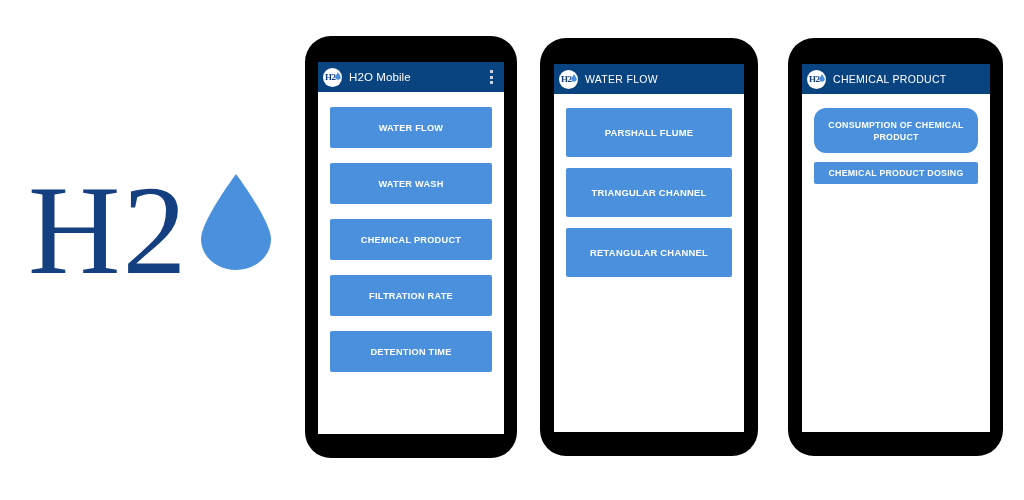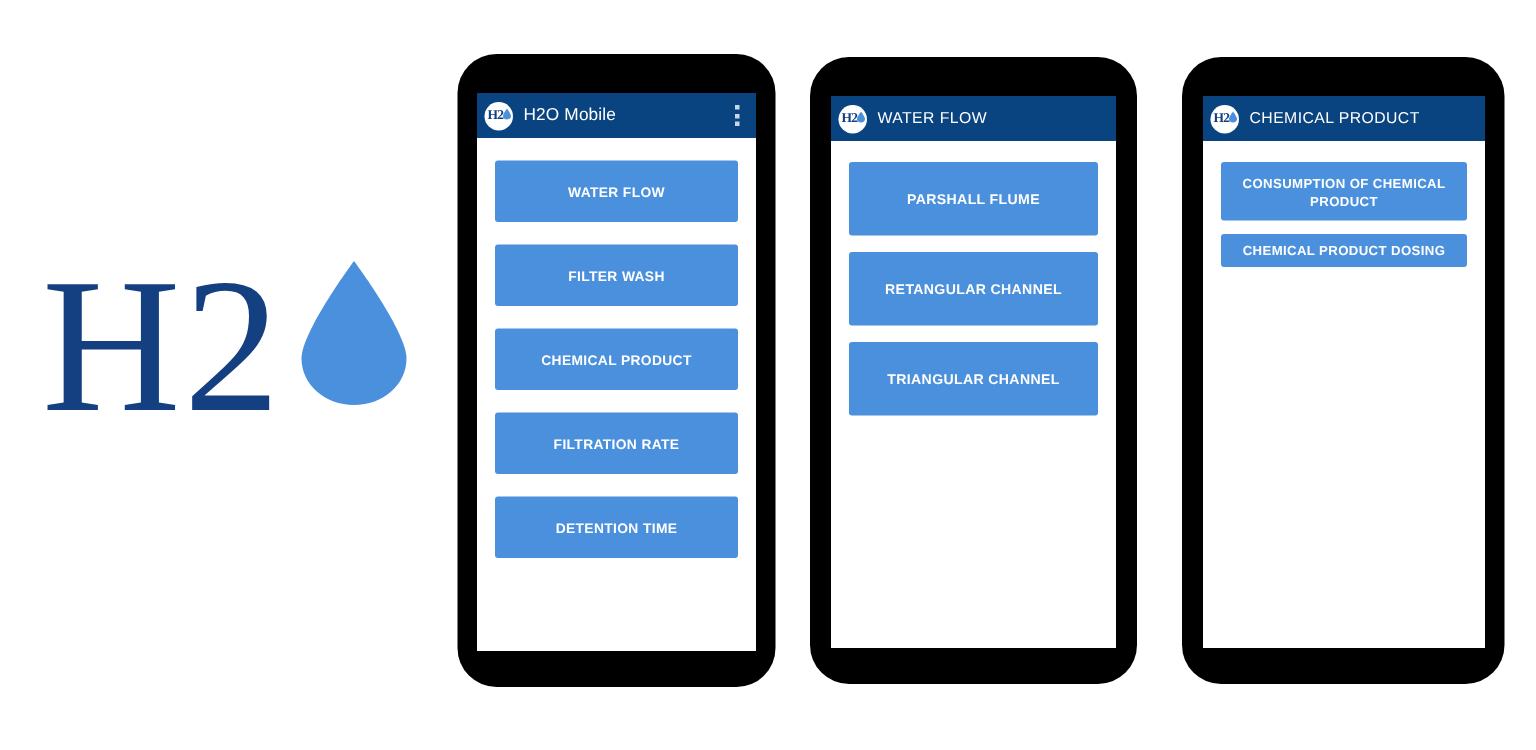--- a/index.html
+++ b/index.html
@@ -161,21 +161,21 @@
     line-height: 12px;
     text-align: center;
     cursor: pointer;
     display: block;
     box-sizing: border-box;
     padding: 4px 4px;
   }
   #phone-1 .menu-btn { height: 41px; margin-bottom: 15px; }
   #phone-2 .menu-btn { height: 49px; margin-bottom: 11px; font-size: 9.4px; }
   #phone-3 .menu-btn { margin-bottom: 9px; font-size: 8.8px; }
-  #phone-3 .menu-btn.tall { height: 39px; }
+  #phone-3 .menu-btn.tall { height: 45px; border-radius: 12px; }
   #phone-3 .menu-btn.short { height: 22px; }
   .menu-btn-label {
     display: block;
   }
 </style>
 </head>
 <body>
 
 <div id="brand-logo">
   <div class="logo-text">H2</div>
@@ -200,21 +200,21 @@
           <i></i>
           <i></i>
       </div>
     </div>
 
     <div class="screen-body">
       <button class="menu-btn">
         <span class="menu-btn-label">WATER FLOW</span>
       </button>
       <button class="menu-btn">
-        <span class="menu-btn-label">FILTER WASH</span>
+        <span class="menu-btn-label">WATER WASH</span>
       </button>
       <button class="menu-btn">
         <span class="menu-btn-label">CHEMICAL PRODUCT</span>
       </button>
       <button class="menu-btn">
         <span class="menu-btn-label">FILTRATION RATE</span>
       </button>
       <button class="menu-btn">
         <span class="menu-btn-label">DETENTION TIME</span>
       </button>
@@ -234,24 +234,24 @@
         </svg>
       </div>
       <div class="app-bar-title caps">WATER FLOW</div>
     </div>
 
     <div class="screen-body">
       <button class="menu-btn">
         <span class="menu-btn-label">PARSHALL FLUME</span>
       </button>
       <button class="menu-btn">
+        <span class="menu-btn-label">TRIANGULAR CHANNEL</span>
+      </button>
+      <button class="menu-btn">
         <span class="menu-btn-label">RETANGULAR CHANNEL</span>
-      </button>
-      <button class="menu-btn">
-        <span class="menu-btn-label">TRIANGULAR CHANNEL</span>
       </button>
     </div>
 
   </div>
 </div>
 
 <div class="phone" id="phone-3">
   <div class="phone-screen">
 
     <div class="app-bar">

